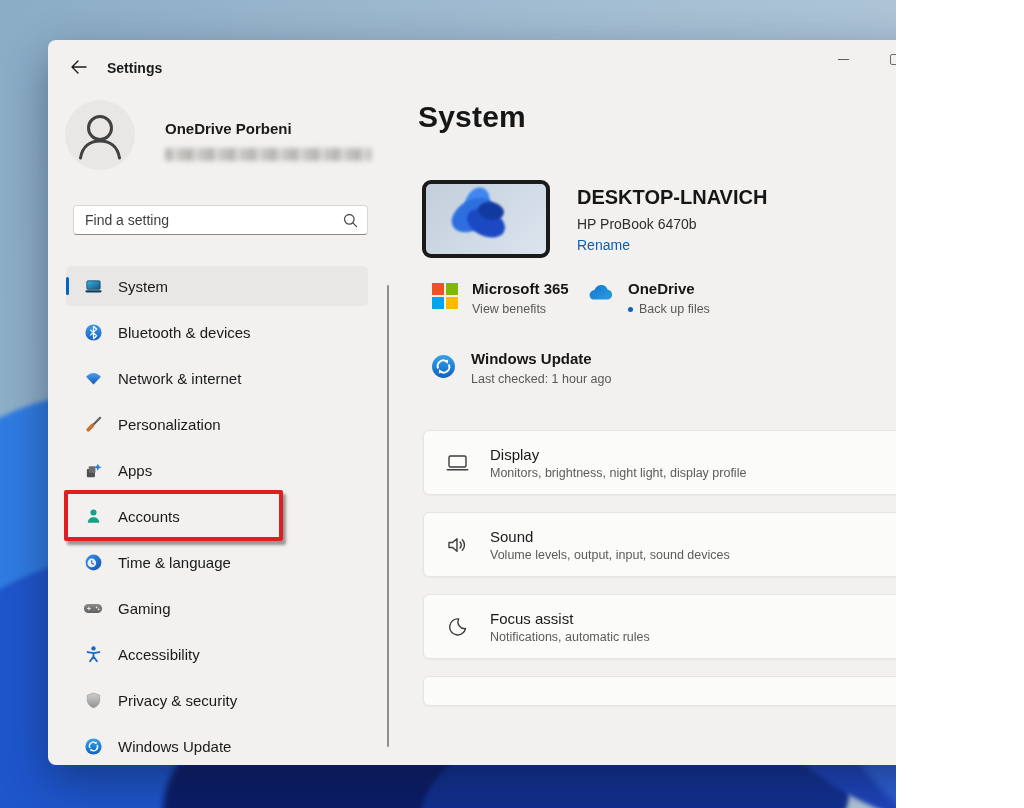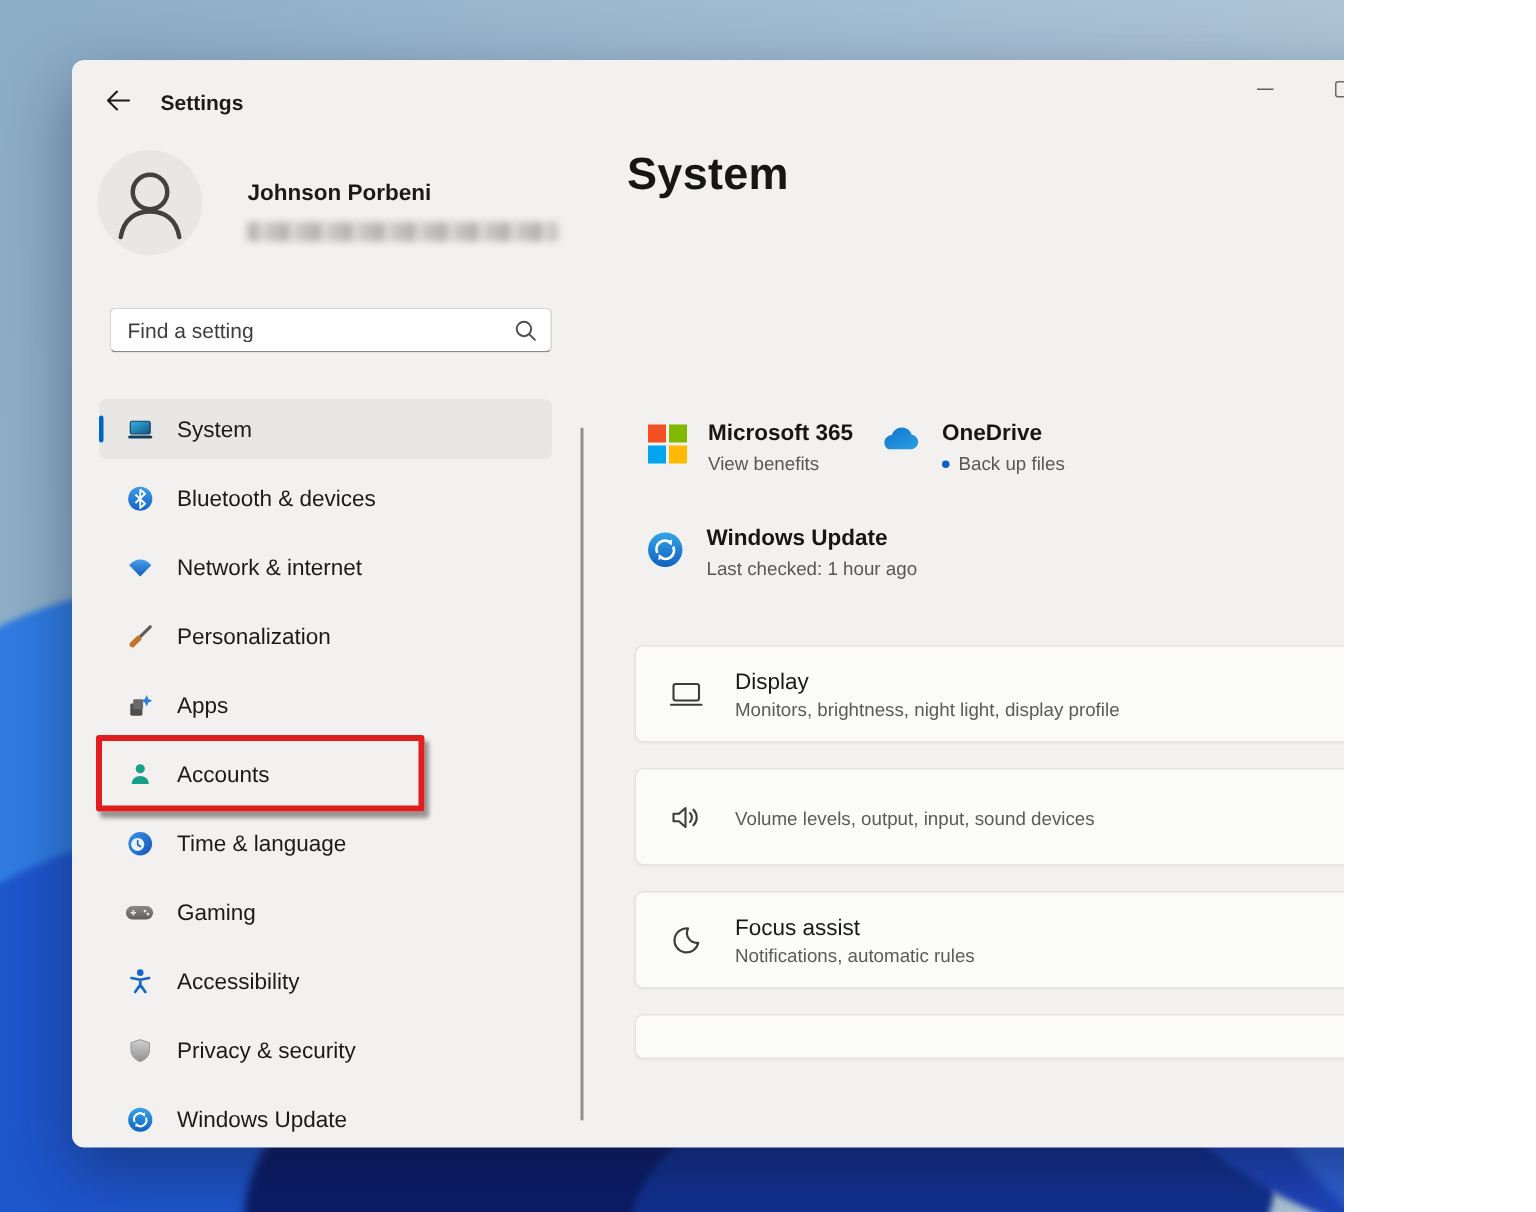--- a/index.html
+++ b/index.html
@@ -124,21 +124,21 @@
       <div class="ctl close">×</div>
     </div>
 
     <div class="profile">
       <div class="avatar">
         <svg width="70" height="70" viewBox="0 0 70 70">
           <circle cx="35" cy="28" r="11.5" stroke="#414141" stroke-width="3" fill="none"></circle>
           <path d="M15.5 58 C17.5 46 25.5 41 35 41 C44.5 41 52.5 46 54.5 58" stroke="#414141" stroke-width="3" fill="none" stroke-linecap="round"></path>
         </svg>
       </div>
-      <div class="uname">Johnson Porbeni</div>
+      <div class="uname">OneDrive Porbeni</div>
       <div class="uemail"></div>
     </div>
 
     <div class="searchbox">
       <input type="text" placeholder="Find a setting" style="">
       <span class="mag">
         <svg width="15" height="15" viewBox="0 0 15 15">
           <circle cx="6.3" cy="6.3" r="4.8" stroke="#4f4f4f" stroke-width="1.3" fill="none"></circle>
           <path d="M9.9 9.9 L13.6 13.6" stroke="#4f4f4f" stroke-width="1.3" stroke-linecap="round"></path>
         </svg>
@@ -293,20 +293,33 @@
         <span class="nlabel">Windows Update</span>
       </div>
     </nav>
 
     <div class="redbox"></div>
 
     <div class="scrollbar"></div>
 
     <h1 class="pagetitle">System</h1>
 
+    <div class="device">
+      <div class="thumb">
+        <span class="pt pt3"></span>
+        <span class="pt pt1"></span>
+        <span class="pt pt2"></span>
+        <span class="pt pt4"></span>
+      </div>
+      <div class="dtext">
+        <div class="dname">DESKTOP-LNAVICH</div>
+        <div class="dmodel">HP ProBook 6470b</div>
+        <a class="rename">Rename</a>
+      </div>
+    </div>
 
     <div class="quick q-m365">
       <span class="qicon mslogo">
         <span class="ms1"></span>
         <span class="ms2"></span>
         <span class="ms3"></span>
         <span class="ms4"></span>
       </span>
       <div class="qtx">
         <div class="qtitle">Microsoft 365</div>
@@ -378,20 +391,21 @@
 
       <div class="card">
         <span class="cicon">
           <svg width="25" height="24" viewBox="0 0 24 24">
             <path d="M3.5 9.5 V14.5 H7.1 L11.5 18.3 V5.7 L7.1 9.5 Z" stroke="#3c3c3c" stroke-width="1.4" fill="none" stroke-linejoin="round"></path>
             <path d="M14.5 9 A4.2 4.2 0 0 1 14.5 15" stroke="#3c3c3c" stroke-width="1.4" fill="none" stroke-linecap="round"></path>
             <path d="M16.8 6.8 A7.3 7.3 0 0 1 16.8 17.2" stroke="#3c3c3c" stroke-width="1.4" fill="none" stroke-linecap="round"></path>
           </svg>
         </span>
         <div class="ctext">
+          <div class="ctitle">Sound</div>
           <div class="csub">Volume levels, output, input, sound devices</div>
         </div>
         <span class="chev">
           <svg width="9" height="16" viewBox="0 0 9 16">
               <path d="M1.5 1.5 L7.5 8 L1.5 14.5" stroke="#474747" stroke-width="1.6" fill="none" stroke-linecap="round" stroke-linejoin="round"></path>
             </svg>
         </span>
       </div>
 
 

